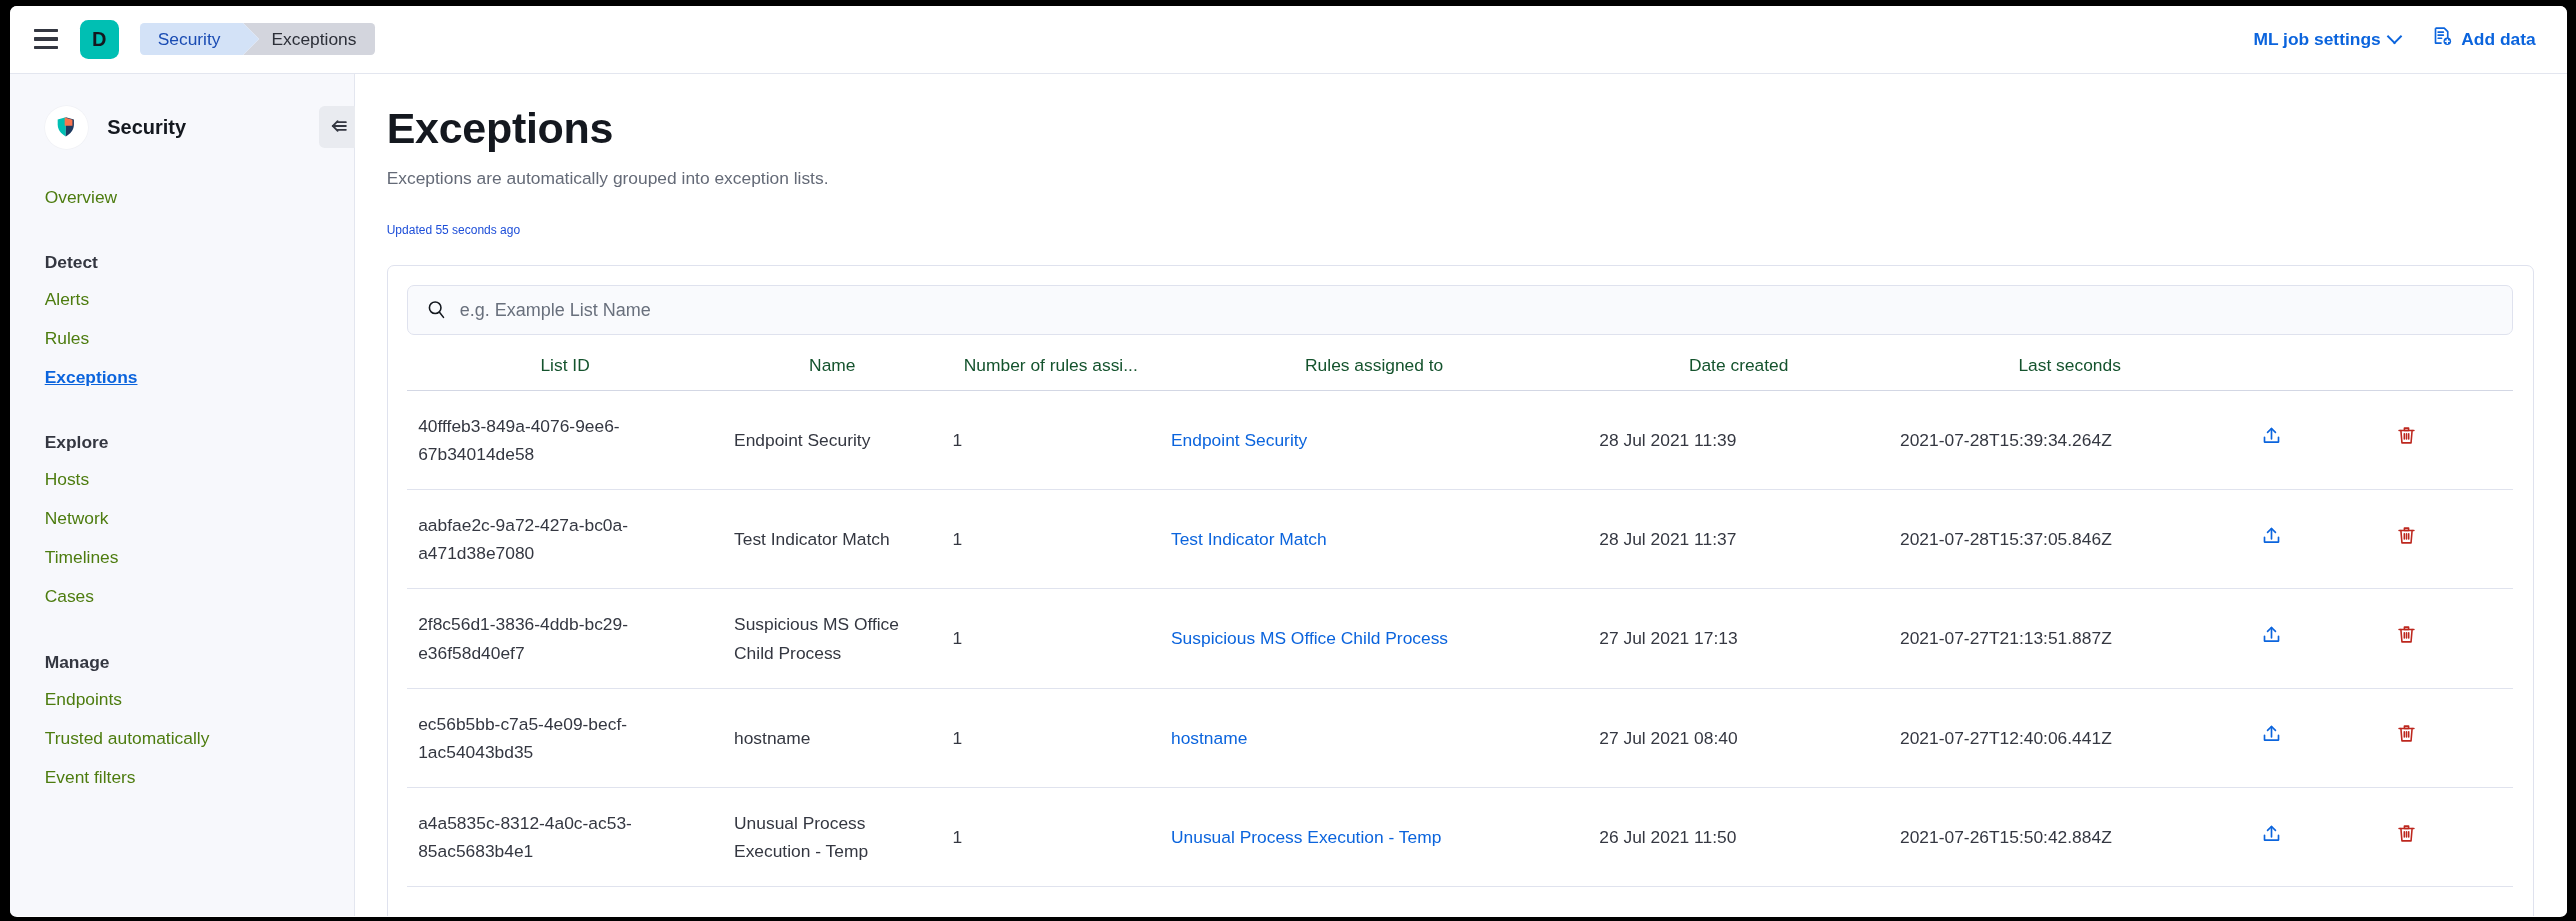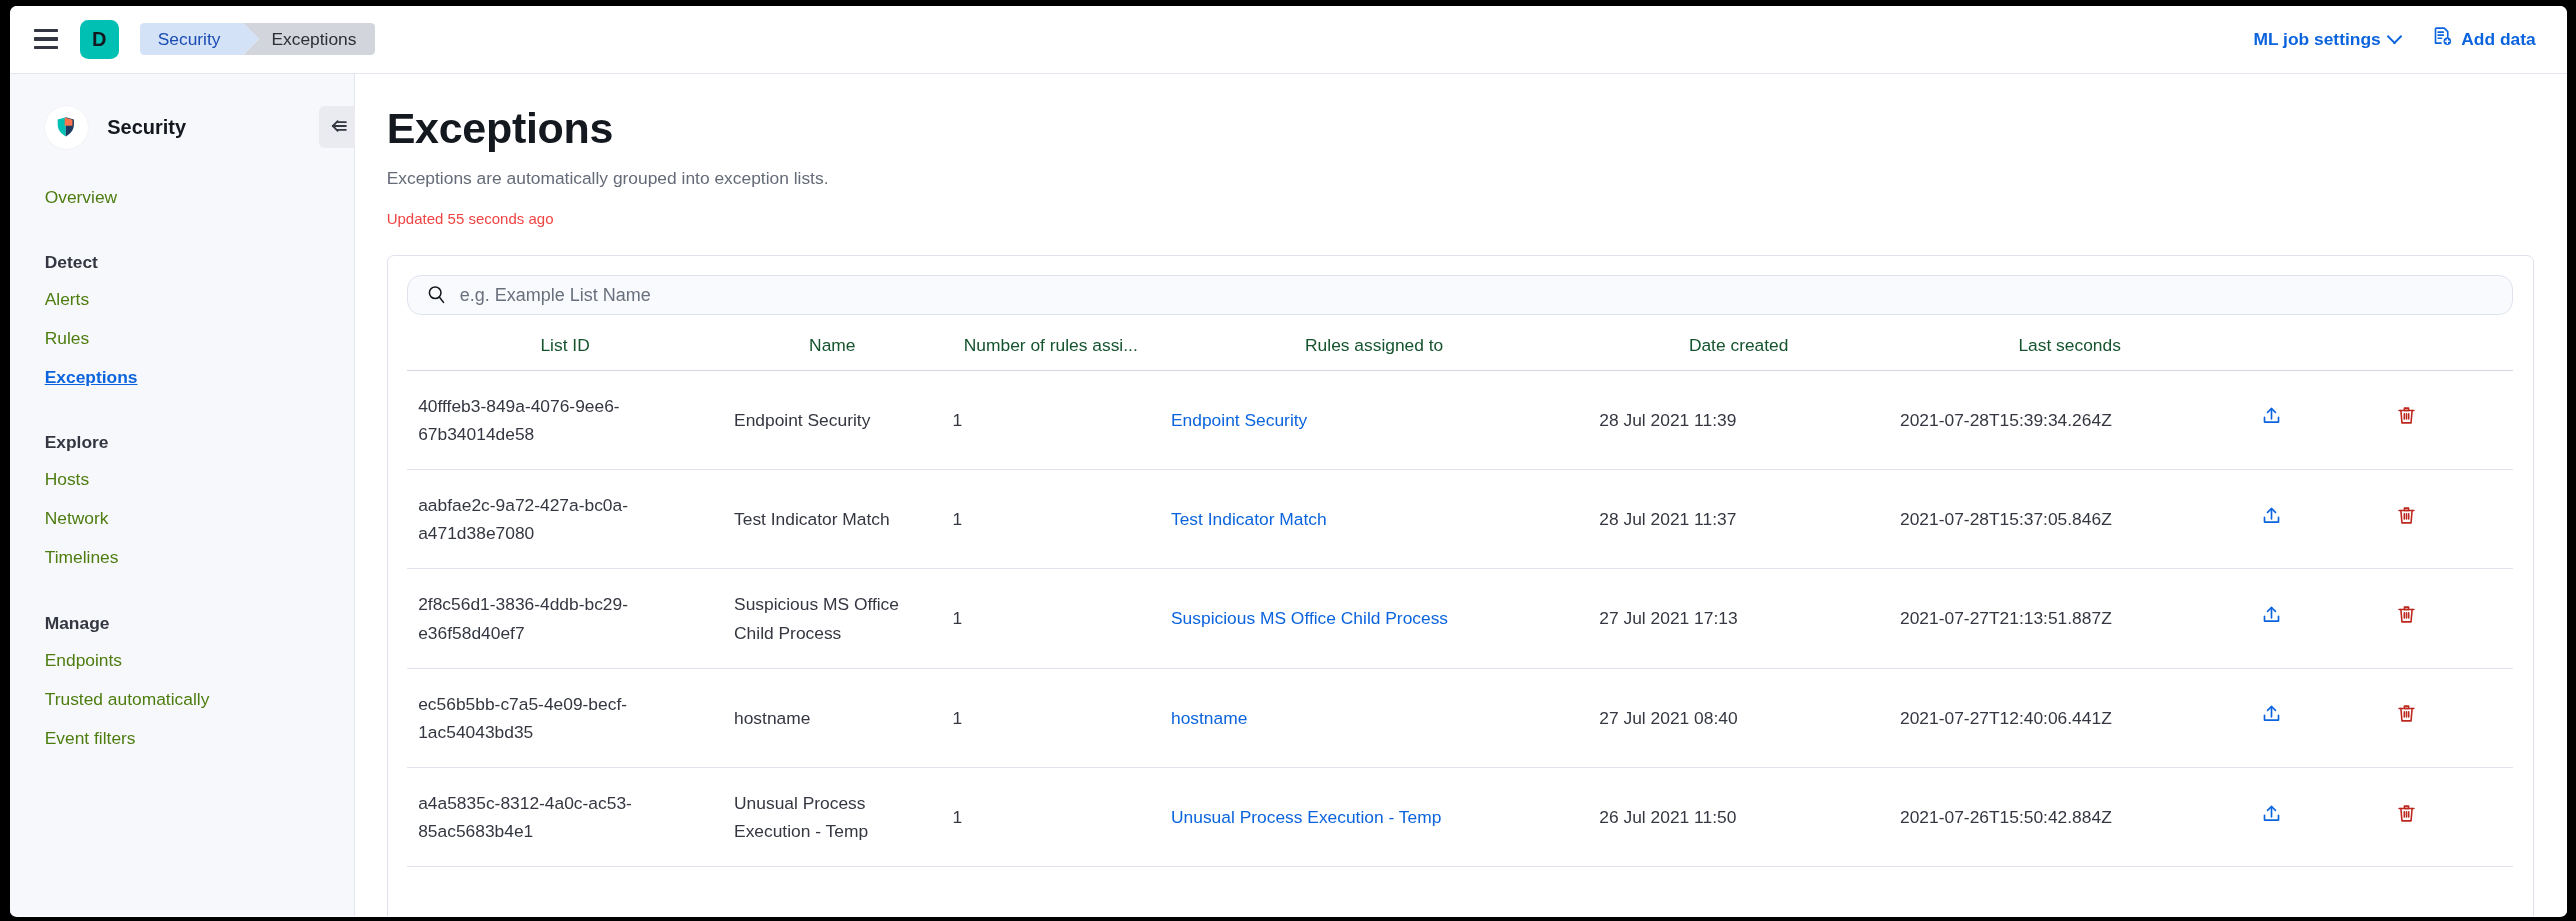--- a/index.html
+++ b/index.html
@@ -178,39 +178,39 @@
   .page-title {
     font-size: 43px; font-weight: 700; color: #14181f;
     letter-spacing: -0.3px;
     line-height: 1.0;
   }
   .page-sub {
     font-size: 17.4px; color: #646a77;
     margin-top: 18px;
   }
   .page-updated {
-    font-size: 15px; color: #ef4444;
-    margin-top: 21px;
+    font-size: 12px; color: #1d4ed8;
+    margin-top: 34px;
   }
 
   .panel {
     margin-top: 28px;
     border: 0.7px solid #dfe2ee;
     border-radius: 7px;
     background: #ffffff;
     padding: 19.5px 19.5px 0 19.5px;
     height: 695px;
     overflow: hidden;
   }
 
   .search-box {
-    height: 40px;
+    height: 50px;
     background: #f9fafd;
     border: 0.7px solid #dfe2ee;
-    border-radius: 14px;
+    border-radius: 7px;
     display: flex; align-items: center;
     padding: 0 18px;
     cursor: text;
   }
   .search-box svg { flex: 0 0 auto; }
   .search-input {
     border: none; outline: none; background: transparent;
     font-family: "Liberation Sans", sans-serif;
     font-size: 18px; color: #69707d;
     margin-left: 12.5px;
@@ -345,20 +345,21 @@
         <div class="nav-group">Detect</div>
         <div class="nav-item">Alerts</div>
         <div class="nav-item">Rules</div>
         <div class="nav-item active">Exceptions</div>
 
         <div class="nav-group">Explore</div>
         <div class="nav-item">Hosts</div>
         <div class="nav-item">Network</div>
 
         <div class="nav-item">Timelines</div>
+        <div class="nav-item">Cases</div>
 
         <div class="nav-group">Manage</div>
         <div class="nav-item">Endpoints</div>
         <div class="nav-item">Trusted automatically</div>
         <div class="nav-item">Event filters</div>
       </div>
     </div>
 
     <div class="main">
       <h1 class="page-title">Exceptions</h1>

